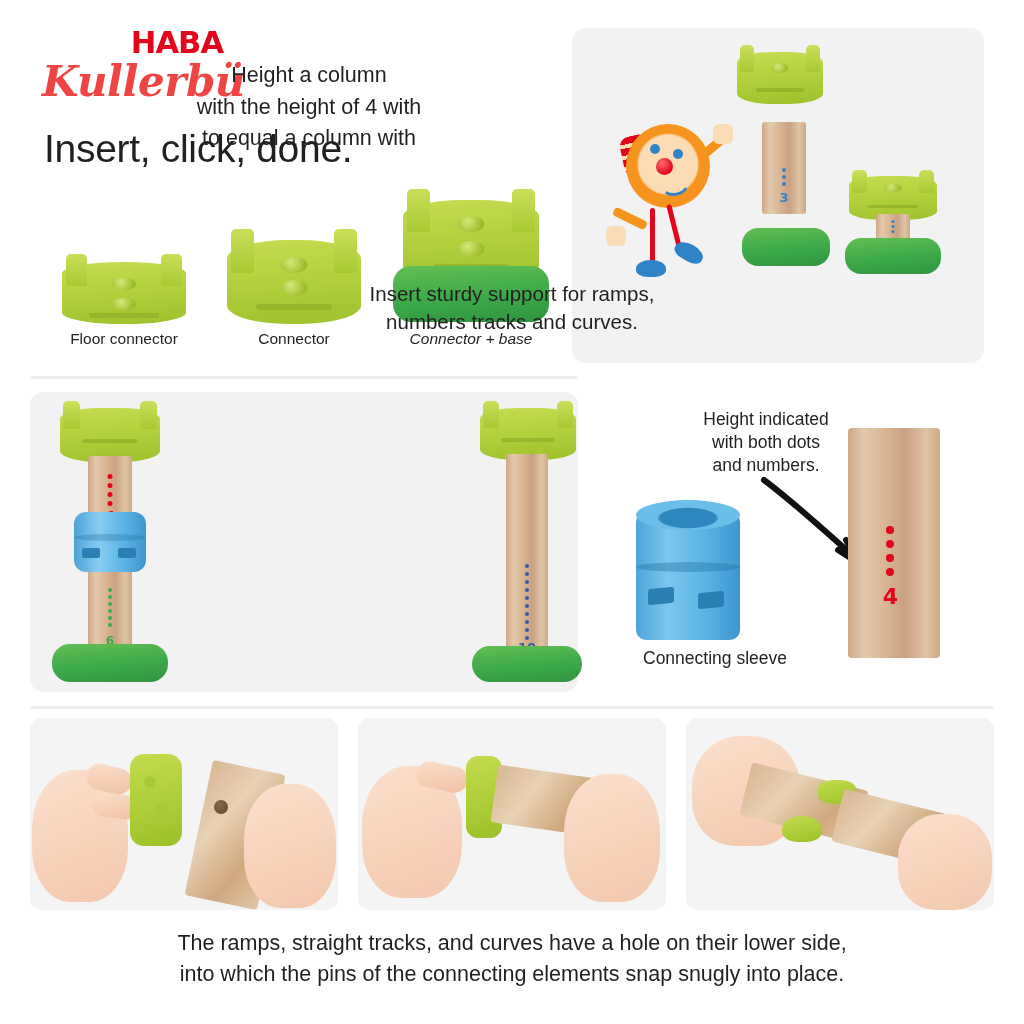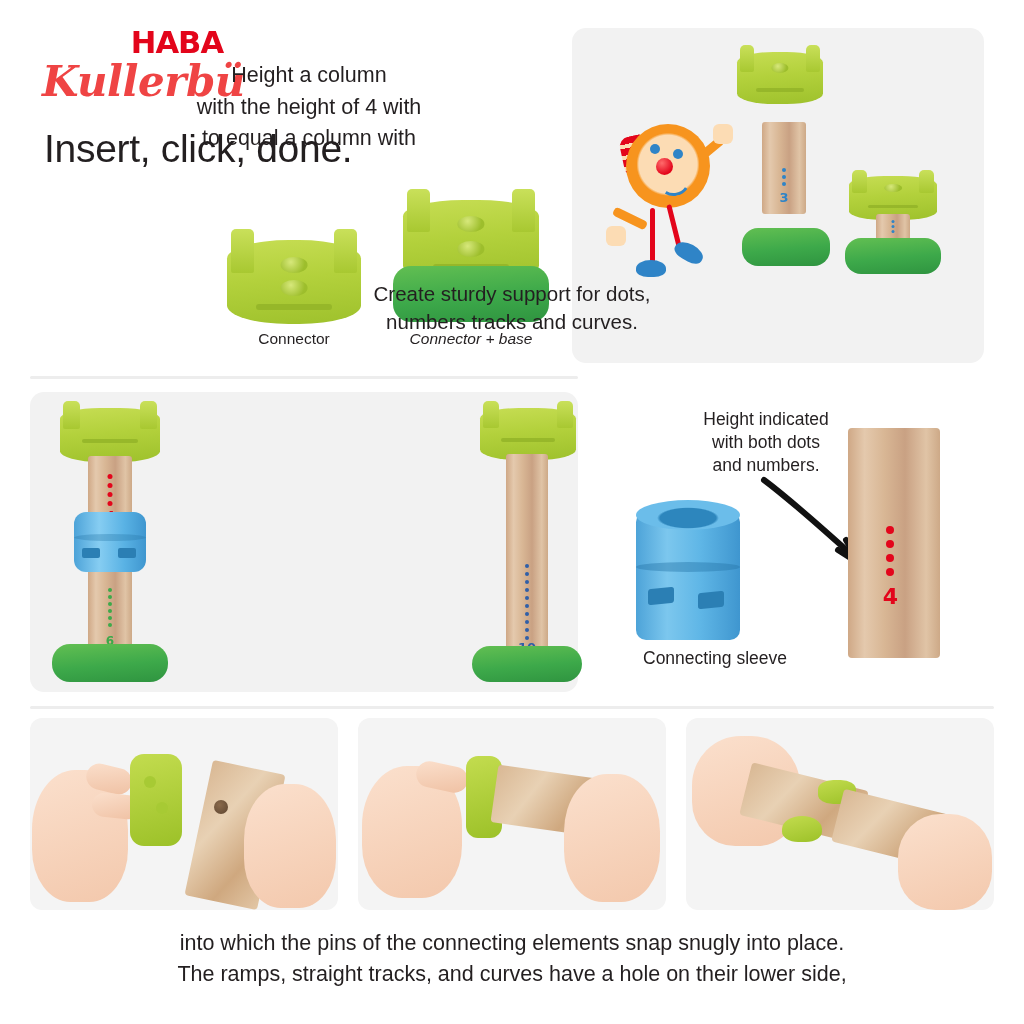--- a/index.html
+++ b/index.html
@@ -233,20 +233,28 @@
 
   <div class="brand">
     <div class="brand-haba">HABA</div>
     <div class="brand-kullerbu">Kullerbü</div>
   </div>
 
   <div class="headline">Insert, click, done.</div>
 
   <div class="connectors">
 
+    <div class="conn-item" style="left:0px; top:72px; width:172px;">
+      <div class="connector" style="width:124px;height:62px;margin:0 auto;">
+        <div class="knob" style="top:26%;"></div>
+        <div class="knob" style="top:58%;"></div>
+        <div class="slotbar" style="top:83%;"></div>
+      </div>
+      <div class="conn-caption">Floor connector</div>
+    </div>
 
     <div class="conn-item" style="left:168px; top:50px; width:176px;">
       <div class="connector" style="width:134px;height:84px;margin:0 auto;border-radius:46% / 22%;">
         <div class="knob" style="top:20%;"></div>
         <div class="knob" style="top:48%;"></div>
         <div class="slotbar" style="top:76%;"></div>
       </div>
       <div class="conn-caption">Connector</div>
     </div>
 
@@ -308,21 +316,21 @@
         <span style="width:3px;height:3px;background:#2f84c7;margin-bottom:2px;"></span>
         <span style="width:3px;height:3px;background:#2f84c7;margin-bottom:2px;"></span>
         <span style="width:3px;height:3px;background:#2f84c7;margin-bottom:2px;"></span>
       </div>
       <div class="wood-num" style="top:23px;font-size:11px;color:#2f84c7;">3</div>
     </div>
     <div class="base" style="position:absolute;left:0;top:62px;width:96px;height:36px;border-radius:16px;"></div>
   </div>
 
   <div class="support-text">
-    <div>Create sturdy support for dots,</div>
+    <div>Insert sturdy support for ramps,</div>
     <div>numbers tracks and curves.</div>
   </div>
 
   <div class="divider" style="left:30px; top:376px; width:548px;"></div>
   <div class="divider" style="left:30px; top:706px; width:964px;"></div>
 
   <div class="panel panel-columns"></div>
 
   <div style="position:absolute;left:52px;top:408px;width:116px;height:266px;">
     <div class="connector" style="position:absolute;left:8px;top:0;width:100px;height:54px;border-radius:40% / 20%;">
@@ -447,17 +455,17 @@
         <div class="track-wood" style="left:58px;top:58px;width:120px;height:54px;transform:rotate(14deg);"></div>
         <div class="green-clip" style="left:96px;top:98px;width:40px;height:26px;border-radius:50% 50% 40% 40%;"></div>
         <div class="green-clip" style="left:132px;top:62px;width:38px;height:24px;border-radius:40%;"></div>
         <div class="track-wood" style="left:150px;top:84px;width:116px;height:54px;transform:rotate(14deg);"></div>
         <div class="palm" style="left:212px;top:96px;width:94px;height:96px;"></div>
       </div>
     </div>
   </div>
 
   <div class="bottom-text">
+    <div>The ramps, straight tracks, and curves have a hole on their lower side,</div>
     <div>into which the pins of the connecting elements snap snugly into place.</div>
-    <div>The ramps, straight tracks, and curves have a hole on their lower side,</div>
   </div>
 
 </div>
 
 </body></html>

